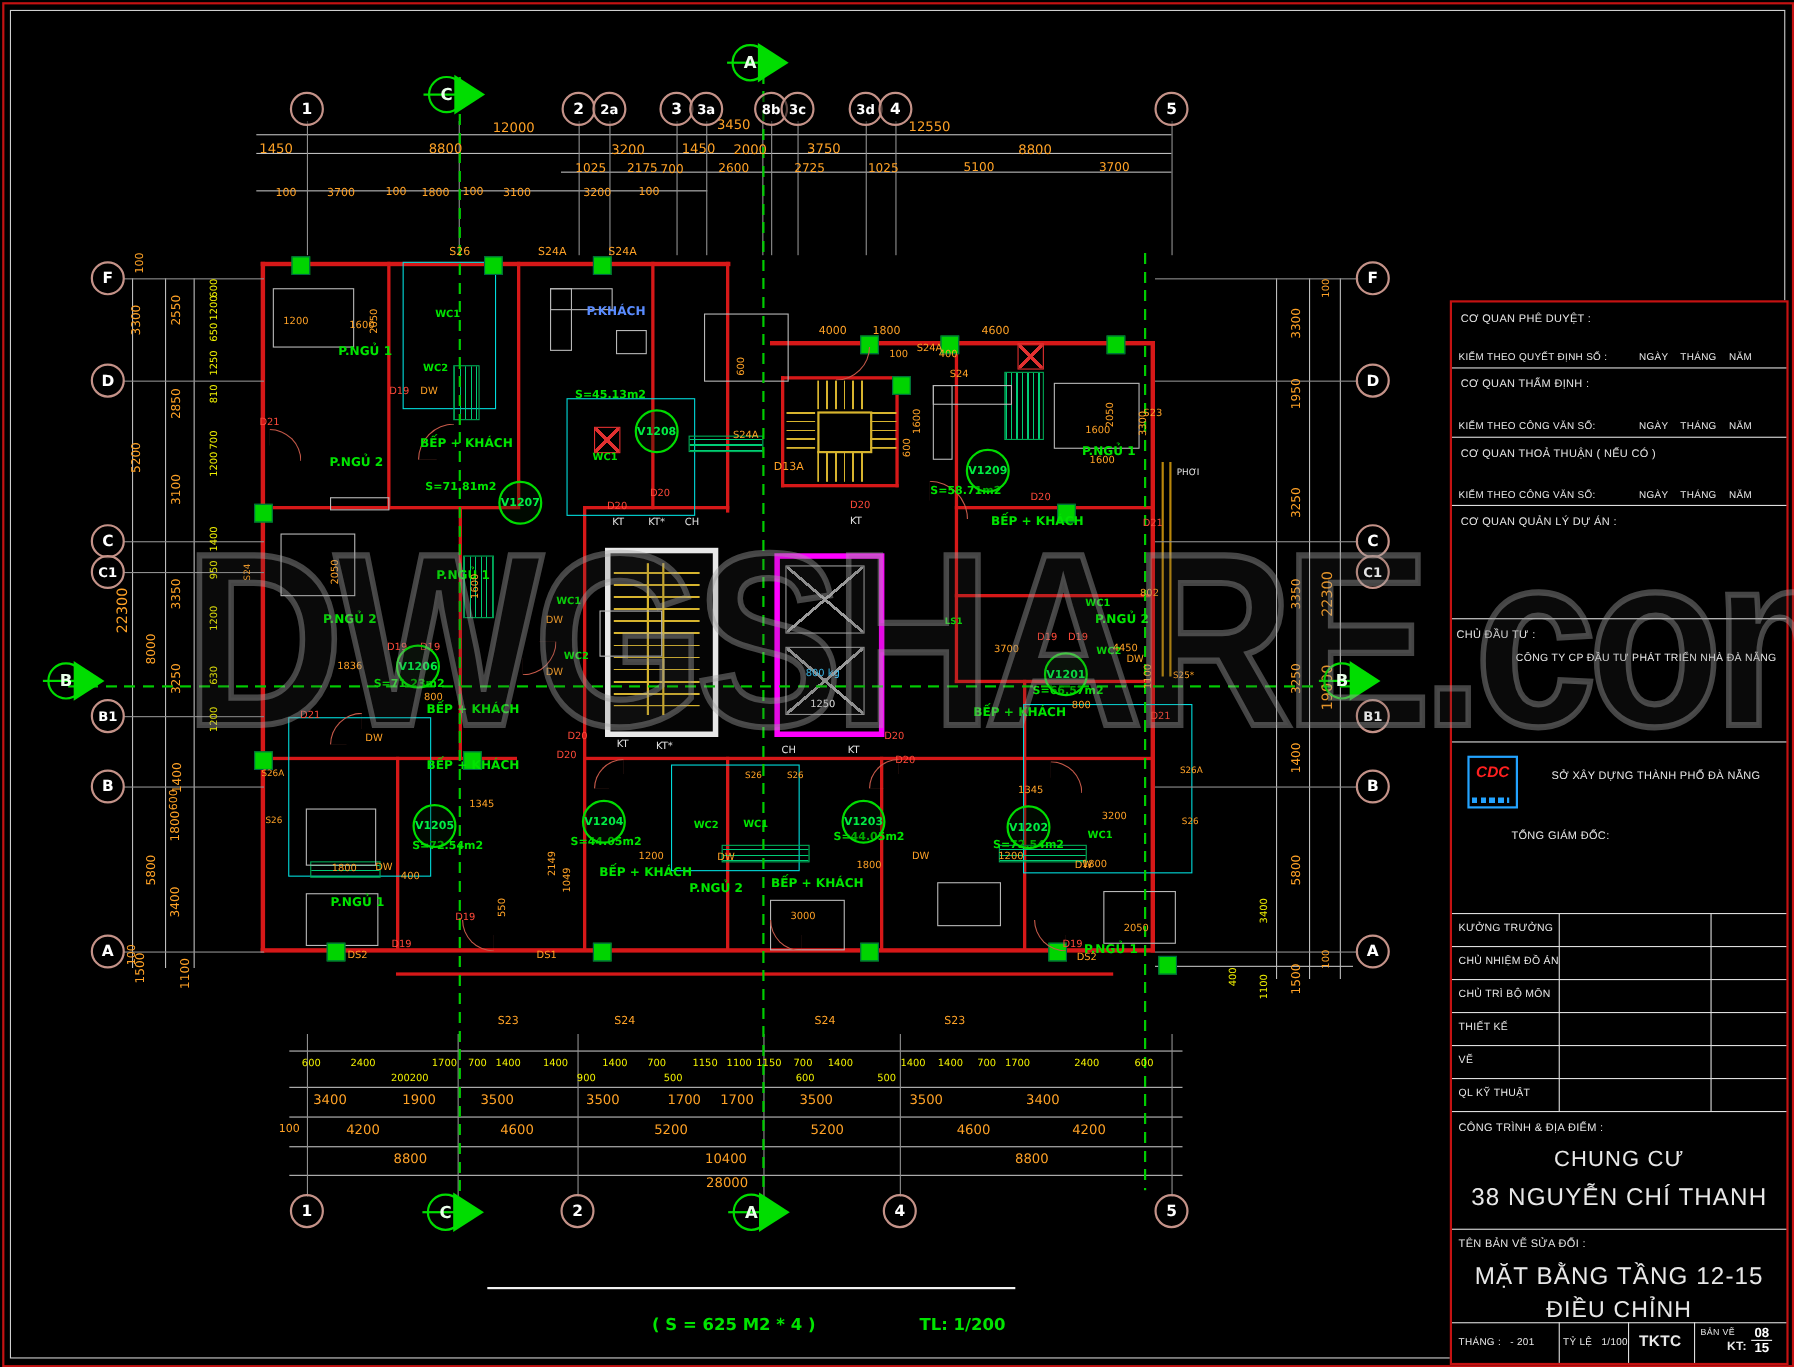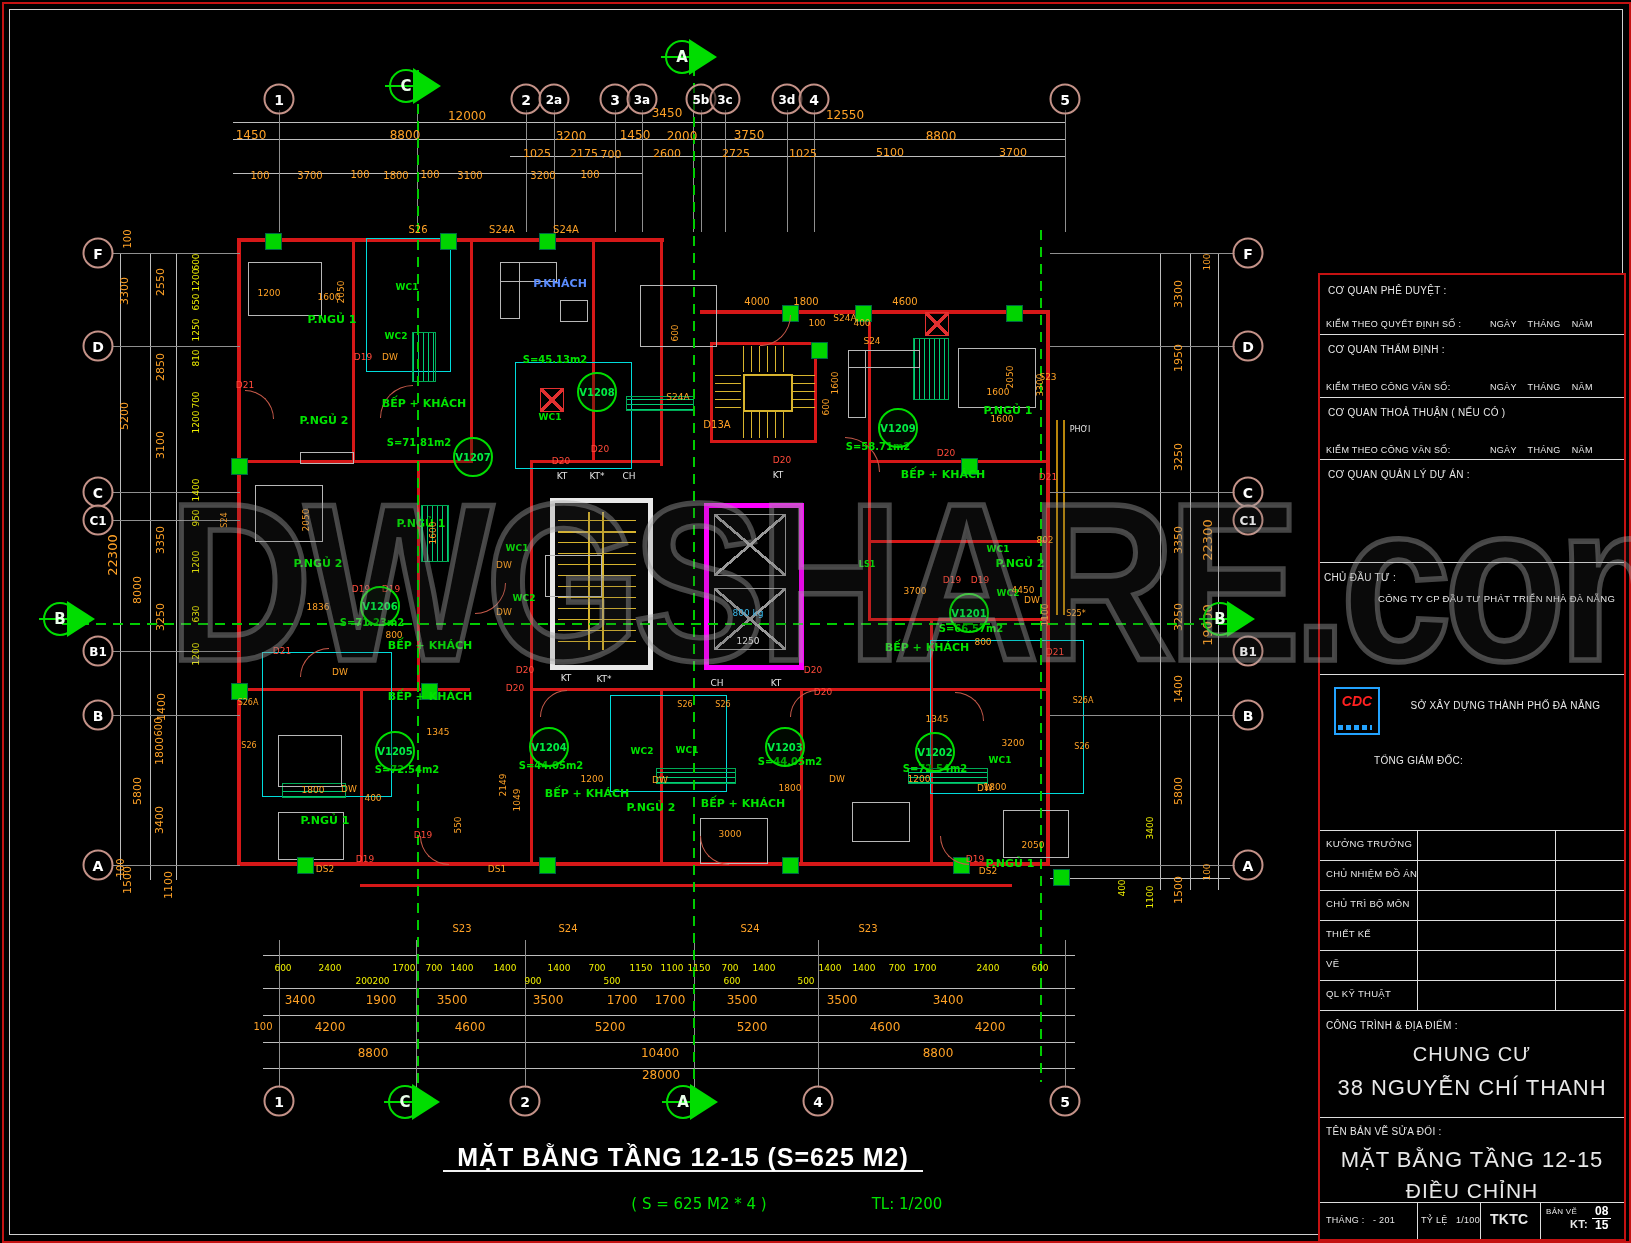--- a/index.html
+++ b/index.html
@@ -69,33 +69,32 @@
   .logo .cdc{position:absolute;left:0;top:4px;width:100%;text-align:center;color:#ff2020;
          font-weight:bold;font-size:14px;font-style:italic;}
   .logo .bar{position:absolute;left:2px;bottom:3px;width:34px;height:5px;
          background:repeating-linear-gradient(90deg,#23a3ff 0 5px,transparent 5px 8px);}
   .frac{position:absolute;text-align:center;font-weight:bold;font-size:12px;line-height:1.1;color:#fff;}
   .frac .top{border-bottom:1.5px solid #fff;padding:0 3px;}
   
   #maintitle{position:absolute;left:683px;top:1143px;transform:translateX(-50%);color:#fff;
           font-size:25px;font-weight:bold;letter-spacing:1px;white-space:nowrap;z-index:30;
           font-family:"Liberation Sans",sans-serif;}
-  .subgreen{position:absolute;color:#00e400;font-size:15px;font-weight:normal;transform:translateX(-50%);
-          white-space:nowrap;z-index:30;margin-left:32px;}
+  .subgreen{position:absolute;color:#00e400;font-size:15px;font-weight:bold;transform:translateX(-50%);
+          white-space:nowrap;z-index:30;}
 </style>
 </head>
 <body>
 
 <div id="canvas">
   <div class="frame-red"></div>
   <div class="frame-white"></div>
 
   <div id="watermark">DWGSHARE.com</div>
 
-  <div id="maintitle">MẶT BẰNG TẦNG 12-15 (S=625 M2)</div>
   <div class="subgreen" style="left:667px;top:1195px;">( S = 625 M2 * 4 )</div>
   <div class="subgreen" style="left:875px;top:1195px;">TL: 1/200</div>
 
   <div id="tblock">
     <div class="t" style="left:8px;top:10px;">CƠ QUAN PHÊ DUYỆT :</div>
     <div class="t" style="left:6px;top:44px;font-size:9px;">KIỂM THEO QUYẾT ĐỊNH SỐ :</div>
     <div class="t" style="left:170px;top:44px;font-size:9px;">NGÀY    THÁNG    NĂM</div>
     <div class="line" style="top:59px;"></div>
     <div class="t" style="left:8px;top:69px;">CƠ QUAN THẨM ĐỊNH :</div>
     <div class="t" style="left:6px;top:107px;font-size:9px;">KIỂM THEO CÔNG VĂN SỐ:</div>
@@ -554,21 +553,21 @@
     <div class="lbl or" style="left: 685px; top: 705px; font-size: 8px;">S26</div>
     <div class="lbl or" style="left: 723px; top: 705px; font-size: 8px;">S26</div>
     <div class="lbl or" style="left: 325px; top: 869px; font-size: 9px;">DS2</div>
     <div class="lbl or" style="left: 497px; top: 869px; font-size: 9px;">DS1</div>
     <div class="lbl or" style="left: 988px; top: 871px; font-size: 9px;">DS2</div>
     <div class="bubble" style="left: 279px; top: 99px;">1</div>
     <div class="bubble" style="left: 526px; top: 99px;">2</div>
     <div class="bubble" style="left: 554px; top: 99px; font-size: 12px;">2a</div>
     <div class="bubble" style="left: 615px; top: 99px;">3</div>
     <div class="bubble" style="left: 642px; top: 99px; font-size: 12px;">3a</div>
-    <div class="bubble" style="left: 701px; top: 99px; font-size: 12px;">5b</div>
+    <div class="bubble" style="left: 701px; top: 99px; font-size: 12px;">8b</div>
     <div class="bubble" style="left: 725px; top: 99px; font-size: 12px;">3c</div>
     <div class="bubble" style="left: 787px; top: 99px; font-size: 12px;">3d</div>
     <div class="bubble" style="left: 814px; top: 99px;">4</div>
     <div class="bubble" style="left: 1065px; top: 99px;">5</div>
     <div class="bubble" style="left: 279px; top: 1101px;">1</div>
     <div class="bubble" style="left: 525px; top: 1101px;">2</div>
     <div class="bubble" style="left: 818px; top: 1101px;">4</div>
     <div class="bubble" style="left: 1065px; top: 1101px;">5</div>
     <div class="bubble" style="left: 98px; top: 253px;">F</div>
     <div class="bubble" style="left: 98px; top: 346px;">D</div>

